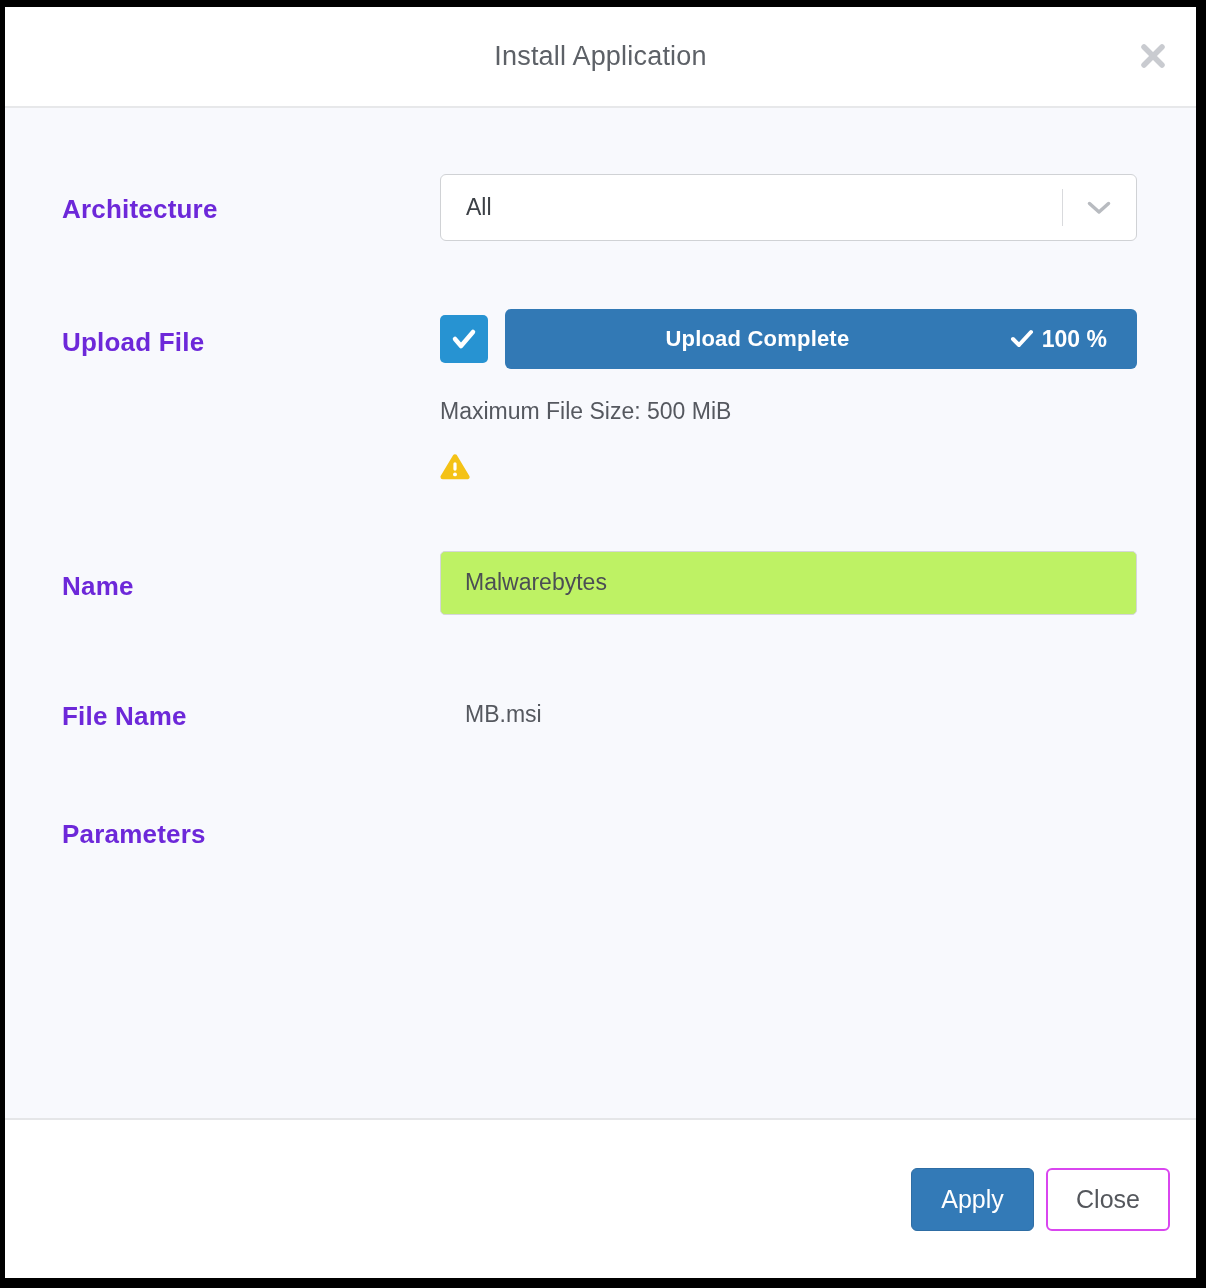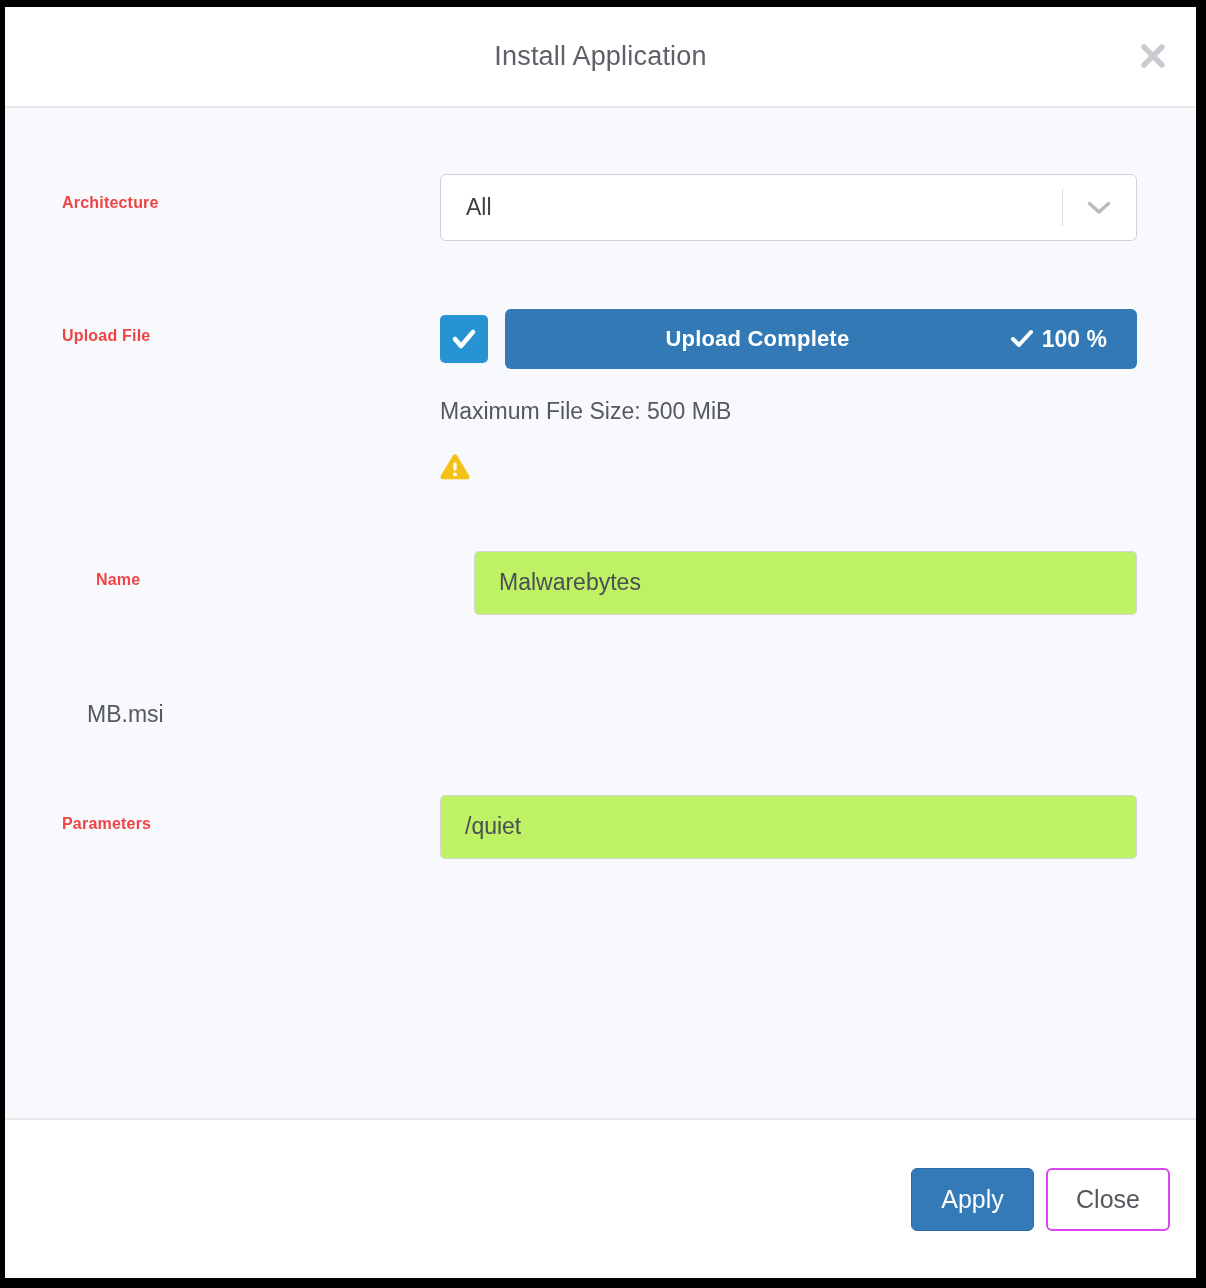--- a/index.html
+++ b/index.html
@@ -25,21 +25,21 @@
     display:flex; align-items:center; justify-content:center; cursor:pointer;
   }
 
   
   .dlg-body {
     flex:1; background:#f8f9fd; padding:0 59px 0 57px; overflow:hidden;
   }
   .row { display:flex; align-items:flex-start; }
   .row-label {
     width:378px; flex:0 0 378px;
-    font-size:16px; font-weight:700; color:#ef4444; letter-spacing:0.2px;
+    font-size:26px; font-weight:700; color:#6d28d9; letter-spacing:0.2px;
   }
   .pt-label { padding-top:20px; }
   .row-field { flex:1; min-width:0; }
 
   
   .selectbox {
     position:relative; height:67px; background:#fff;
     border:1px solid #d0d2d5; border-radius:6px;
     display:flex; align-items:center; padding-left:25px;
     font-size:23px; color:#3c4046; cursor:pointer;
@@ -79,23 +79,23 @@
 
   .note { margin-top:29px; font-size:23px; color:#55585f; }
   .warning { margin-top:27px; font-size:23px; color:#55585f; line-height:1.55; }
   .warn-icon { display:inline-block; vertical-align:-3px; margin-right:12px; }
 
   .value-text { padding-left:25px; font-size:23px; color:#55585f; }
 
   
   .row-architecture { margin-top:66px; }
   .row-upload       { margin-top:68px; }
-  .row-name         { margin-top:63px;margin-left:34px; }
+  .row-name         { margin-top:63px; }
   .row-filename     { margin-top:86px; }
-  .row-parameters   { margin-top:67px; }
+  .row-parameters   { margin-top:67px;flex-direction:column; }
   .row-runas        { margin-top:70px; }
 
   
   .dlg-footer {
     height:160px; background:#fff; border-top:2px solid #e5e6e8;
     display:flex; align-items:center; justify-content:flex-end;
     padding-right:26px; gap:12px;
   }
   .btn {
     height:63px; border-radius:6px; font-size:25px;
@@ -167,20 +167,21 @@
       </div>
 
       <div class="row row-name">
         <div class="row-label pt-label">Name</div>
         <div class="row-field">
           <input class="textinput" type="text" value="Malwarebytes" style="">
         </div>
       </div>
 
       <div class="row row-filename">
+        <div class="row-label">File Name</div>
         <div class="row-field">
           <div class="value-text">MB.msi</div>
         </div>
       </div>
 
       <div class="row row-parameters">
         <div class="row-label pt-label">Parameters</div>
         <div class="row-field">
           <input class="textinput" type="text" value="/quiet" style="">
         </div>

